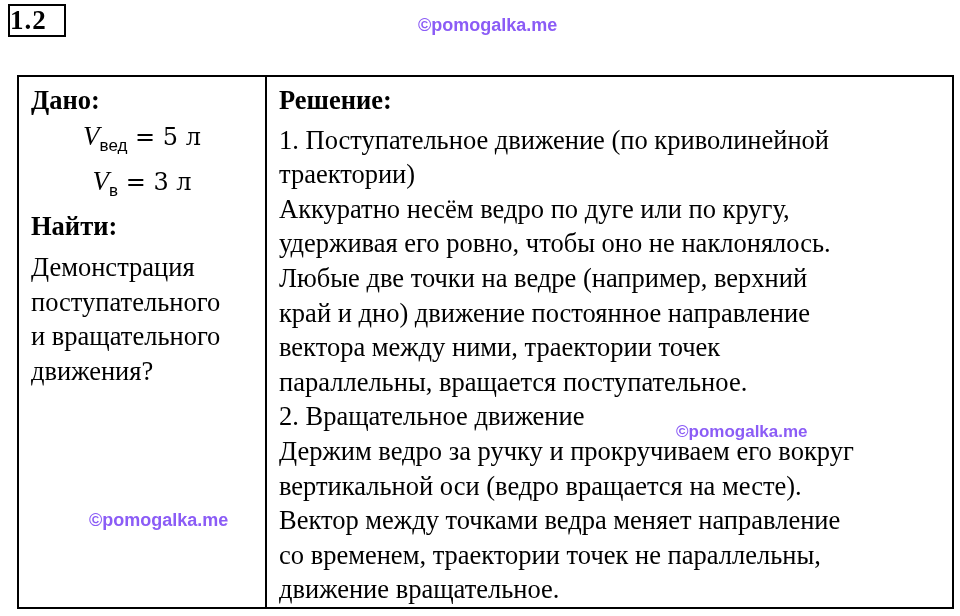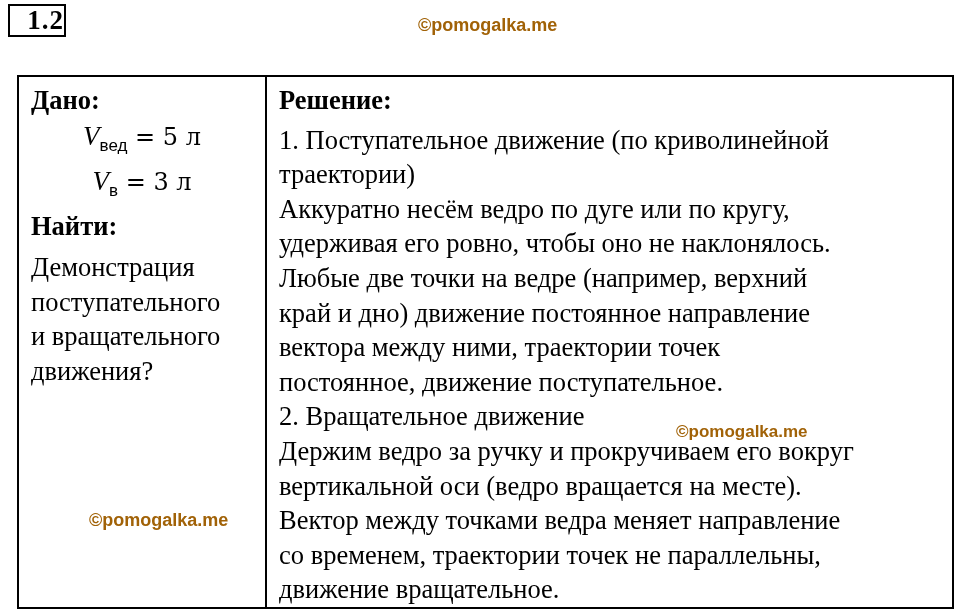--- a/index.html
+++ b/index.html
@@ -1,19 +1,19 @@
 <!DOCTYPE html>
 <html><head>
 <meta charset="utf-8">
 <style>
   html, body { margin:0; padding:0; background:#ffffff; }
   body { width:960px; height:616px; position:relative; overflow:hidden; color:#000; font-family:"Liberation Serif", serif; }
   .badge { position:absolute; left:8px; top:4px; width:58px; height:33px; border:2px solid #000; box-sizing:border-box;
-           font-weight:bold; font-size:27px; line-height:29px; text-align:right; font-family:"Liberation Serif", serif; letter-spacing:1px; }
-  .wm { position:absolute; font-family:"Liberation Sans", sans-serif; font-weight:bold; font-size:18px; color:#a16207; }
+           font-weight:bold; font-size:27px; line-height:29px; text-align:left; font-family:"Liberation Serif", serif; letter-spacing:1px; }
+  .wm { position:absolute; font-family:"Liberation Sans", sans-serif; font-weight:bold; font-size:18px; color:#8b5cf6; }
   .wm-top { left:418px; top:15px; }
   .wm-left { left:89px; top:510px; }
   .wm-mid { left:676px; top:422px; font-size:17px; }
   table.task { position:absolute; left:17px; top:75px; width:937px; height:420px; border-collapse:collapse; table-layout:fixed; }
   table.task td { border:2px solid #000; vertical-align:top; padding:0; }
   td.given { width:246px; }
   .cell-inner { padding:6px 12px 0 12px; font-size:26.5px; line-height:34.6px; }
   .heading { font-weight:bold; }
   .formula { text-align:center; font-family:"DejaVu Serif", serif; font-size:24px; line-height:37px; }
   .formula i { font-family:"Liberation Serif", serif; font-size:27px; }
@@ -56,21 +56,21 @@
     <td class="solution">
       <div class="cell-inner">
         <div class="heading sol-head">Решение:</div>
         <div class="sol-line">1. Поступательное движение (по криволинейной</div>
         <div class="sol-line">траектории)</div>
         <div class="sol-line">Аккуратно несём ведро по дуге или по кругу,</div>
         <div class="sol-line">удерживая его ровно, чтобы оно не наклонялось.</div>
         <div class="sol-line">Любые две точки на ведре (например, верхний</div>
         <div class="sol-line">край и дно) движение постоянное направление</div>
         <div class="sol-line">вектора между ними, траектории точек</div>
-        <div class="sol-line">постоянное, движение поступательное.</div>
+        <div class="sol-line">параллельны, вращается поступательное.</div>
         <div class="sol-line">2. Вращательное движение</div>
         <div class="sol-line">Держим ведро за ручку и прокручиваем его вокруг</div>
         <div class="sol-line">вертикальной оси (ведро вращается на месте).</div>
         <div class="sol-line">Вектор между точками ведра меняет направление</div>
         <div class="sol-line">со временем, траектории точек не параллельны,</div>
         <div class="sol-line">движение вращательное.</div>
       </div>
     </td>
   </tr>
 </tbody>

